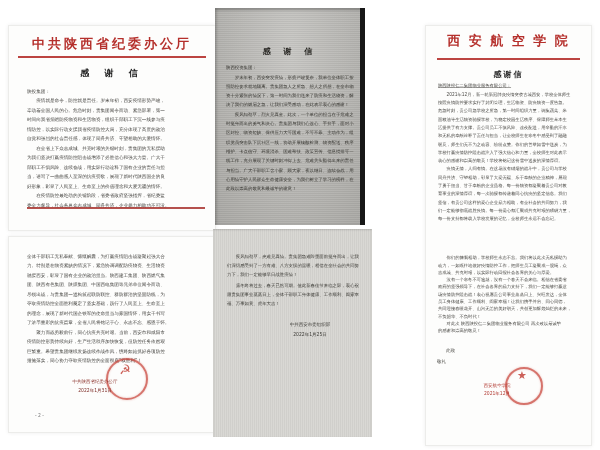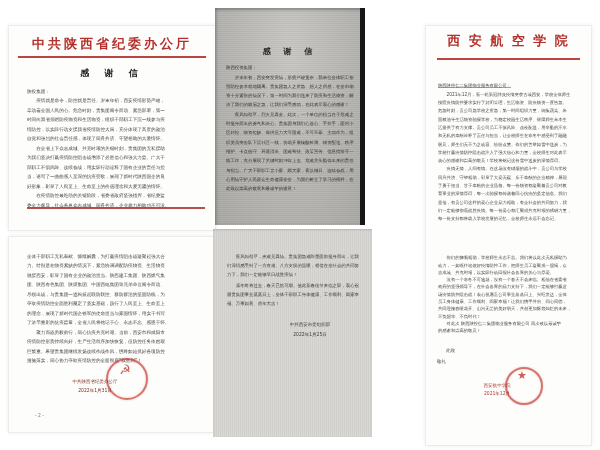--- a/index.html
+++ b/index.html
@@ -157,20 +157,21 @@
           </div>
       </div>
     </div>
     <div class="micro" style="left:52px;top:93px;width:180px;color:#3b3a35;">中共西安市委组织部</div>
     <div class="micro" style="left:52px;top:103px;width:180px;color:#3b3a35;">2022年1月25日</div>
   </section>
 
   <section class="page white" style="left:425px;top:25px;width:167px;height:421px;">
     <div class="letterhead" style="top:6px;letter-spacing:2px;">西 安 航 空 学 院</div>
     <div class="redline" style="top:32px;left:11px;right:11px;"></div>
+    <div class="doc-title" style="top:43px;font-size:8px;letter-spacing:2px;">感谢信</div>
     <div class="body-block rp-body1" style="left:12px;top:55px;width:147px;">
       <div class="inner">
         <div class="salute u">陕西陕投仁二集团物业服务有限公司：</div>
       </div>
     </div>
     <div class="body-block rp-body1" style="left:12px;top:64px;width:147px;">
       <div class="inner">
         <div>
             <div class="tl">　　2021年12月，新一轮新冠肺炎疫情突袭古城西安，学校全体师生</div>
             <div class="tl">按照疫情防控要求实行了封闭管理，生活物资、防疫物资一度告急。</div>

